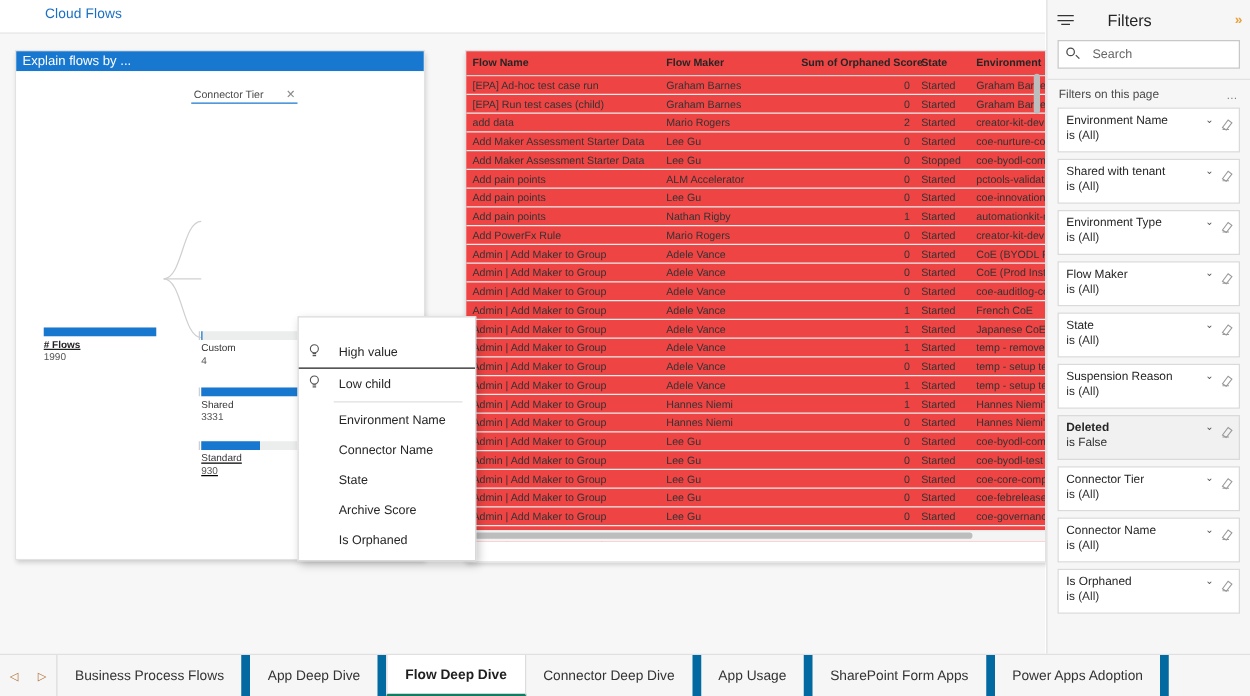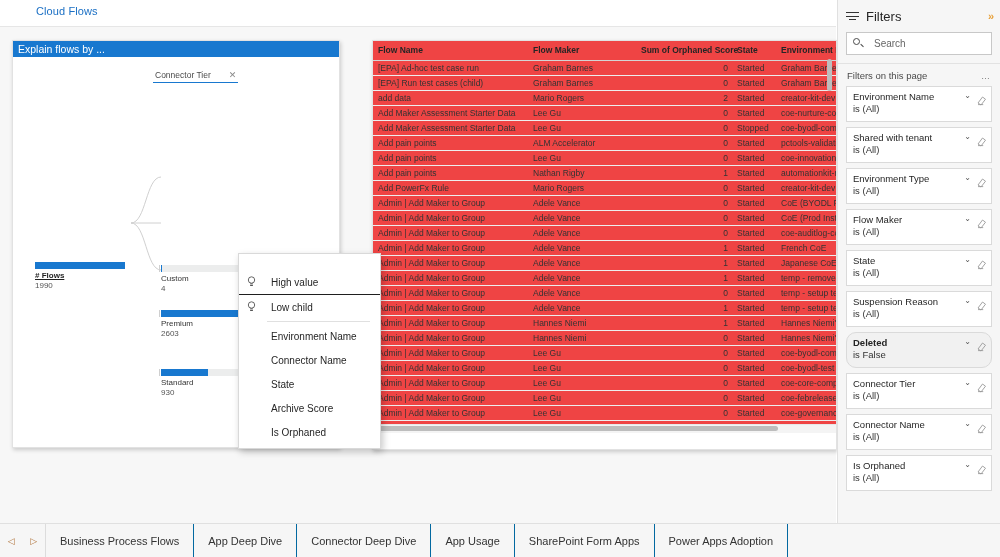--- a/index.html
+++ b/index.html
@@ -250,20 +250,21 @@
     width: 163px; height: 523px;
     background: #f6f6f6;
     border-left: 1px solid #e0e0e0;
     overflow: hidden;
   }
   .filters-head {
     display: flex;
     align-items: center;
     height: 32px;
     padding: 0 8px;
+    gap: 20px;
   }
   .filters-head .filter-glyph {
     width: 14px; height: 14px;
     position: relative;
     margin-right: 6px;
   }
   .filters-head .filter-glyph i {
     position: absolute;
     left: 0; height: 1.4px;
     background: #333;
@@ -339,21 +340,21 @@
   .dots { color: #7a7a7a; letter-spacing: 1px; font-size: 9px; }
 
   .filter-card {
     margin: 0 8px 5px 8px;
     background: #ffffff;
     border: 1px solid #dadada;
     padding: 4px 5px 5px 6px;
     position: relative;
     min-height: 36px;
   }
-  .filter-card.active { background: #f1f1f1; border-radius: 10px; }
+  .filter-card.active { background: #f1f1f1; }
   .filter-card .fname {
     font-size: 9.5px;
     color: #252525;
     display: block;
     padding-right: 34px;
     white-space: nowrap;
     overflow: hidden;
   }
   .filter-card.active .fname { font-weight: bold; }
   .filter-card .fval {
@@ -399,21 +400,21 @@
     color: #b0733a;
     cursor: pointer;
   }
   .tab {
     display: flex;
     align-items: center;
     justify-content: center;
     padding: 0 14px;
     font-size: 11px;
     color: #333333;
-    border-right: 1px solid #0369a1;
+    border-right: 7px solid #0369a1;
     white-space: nowrap;
     cursor: pointer;
     flex: none;
   }
   .tab.active {
     background: #ffffff;
     font-weight: bold;
     color: #1f1f1f;
     border-bottom: 2.5px solid #107c62;
     border-right: 1px solid #dcdcdc;
@@ -461,25 +462,25 @@
         <div class="node-label">Custom</div>
         <div class="node-value">4</div>
       </div>
 
       <div class="node" style="left:148px; top:253px;">
         <div class="bar-track">
           <div class="bar-left-tick"></div>
           <div class="bar-fill" style="width:100%;"></div>
         </div>
         <span class="plus">+</span>
-        <div class="node-label">Premium</div>
-        <div class="node-value">2603</div>
+        <div class="node-label">Shared</div>
+        <div class="node-value">3331</div>
       </div>
 
-      <div class="node" style="left:148px; top:312px;">
+      <div class="node" style="left:148px; top:296px;text-decoration:underline;">
         <div class="bar-track">
           <div class="bar-left-tick"></div>
           <div class="bar-fill" style="width:52%;"></div>
         </div>
         <span class="plus">+</span>
         <div class="node-label">Standard</div>
         <div class="node-value">930</div>
       </div>
 
     </div>
@@ -845,20 +846,23 @@
       <span class="arrow">◁</span>
       <span class="arrow">▷</span>
     </div>
     <div id="tab-list" style="display:flex;">
         <div class="tab">
           <span>Business Process Flows</span>
         </div>
         <div class="tab">
           <span>App Deep Dive</span>
         </div>
+        <div class="tab active">
+          <span>Flow Deep Dive</span>
+        </div>
         <div class="tab">
           <span>Connector Deep Dive</span>
         </div>
         <div class="tab">
           <span>App Usage</span>
         </div>
         <div class="tab">
           <span>SharePoint Form Apps</span>
         </div>
         <div class="tab">

